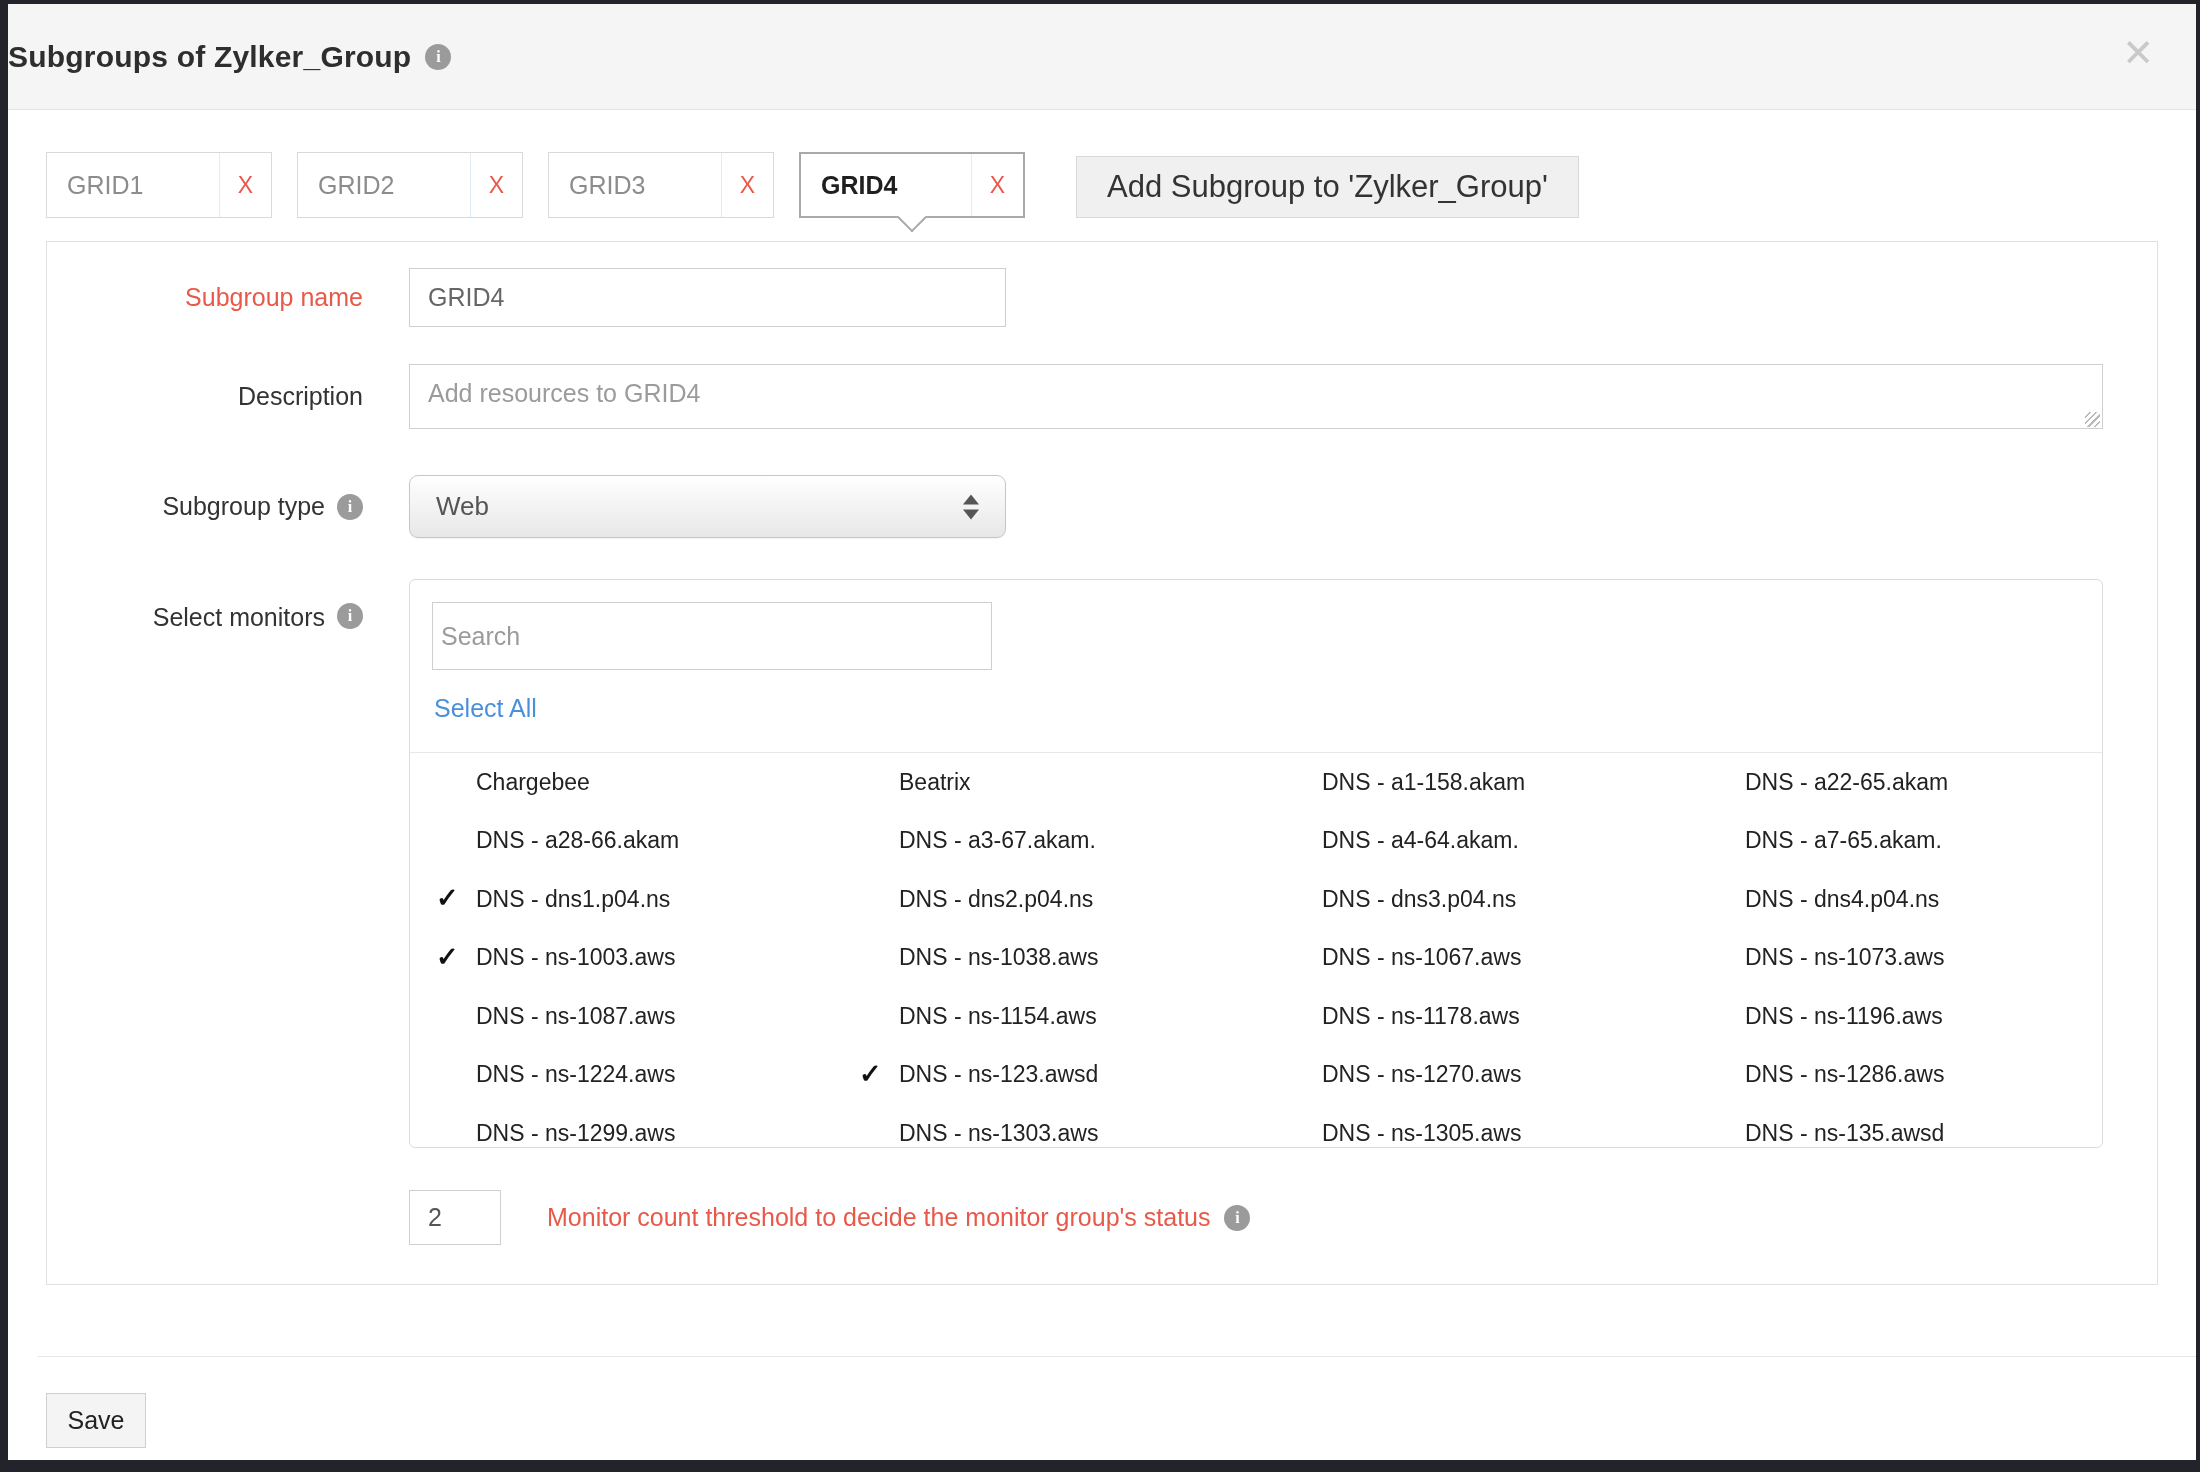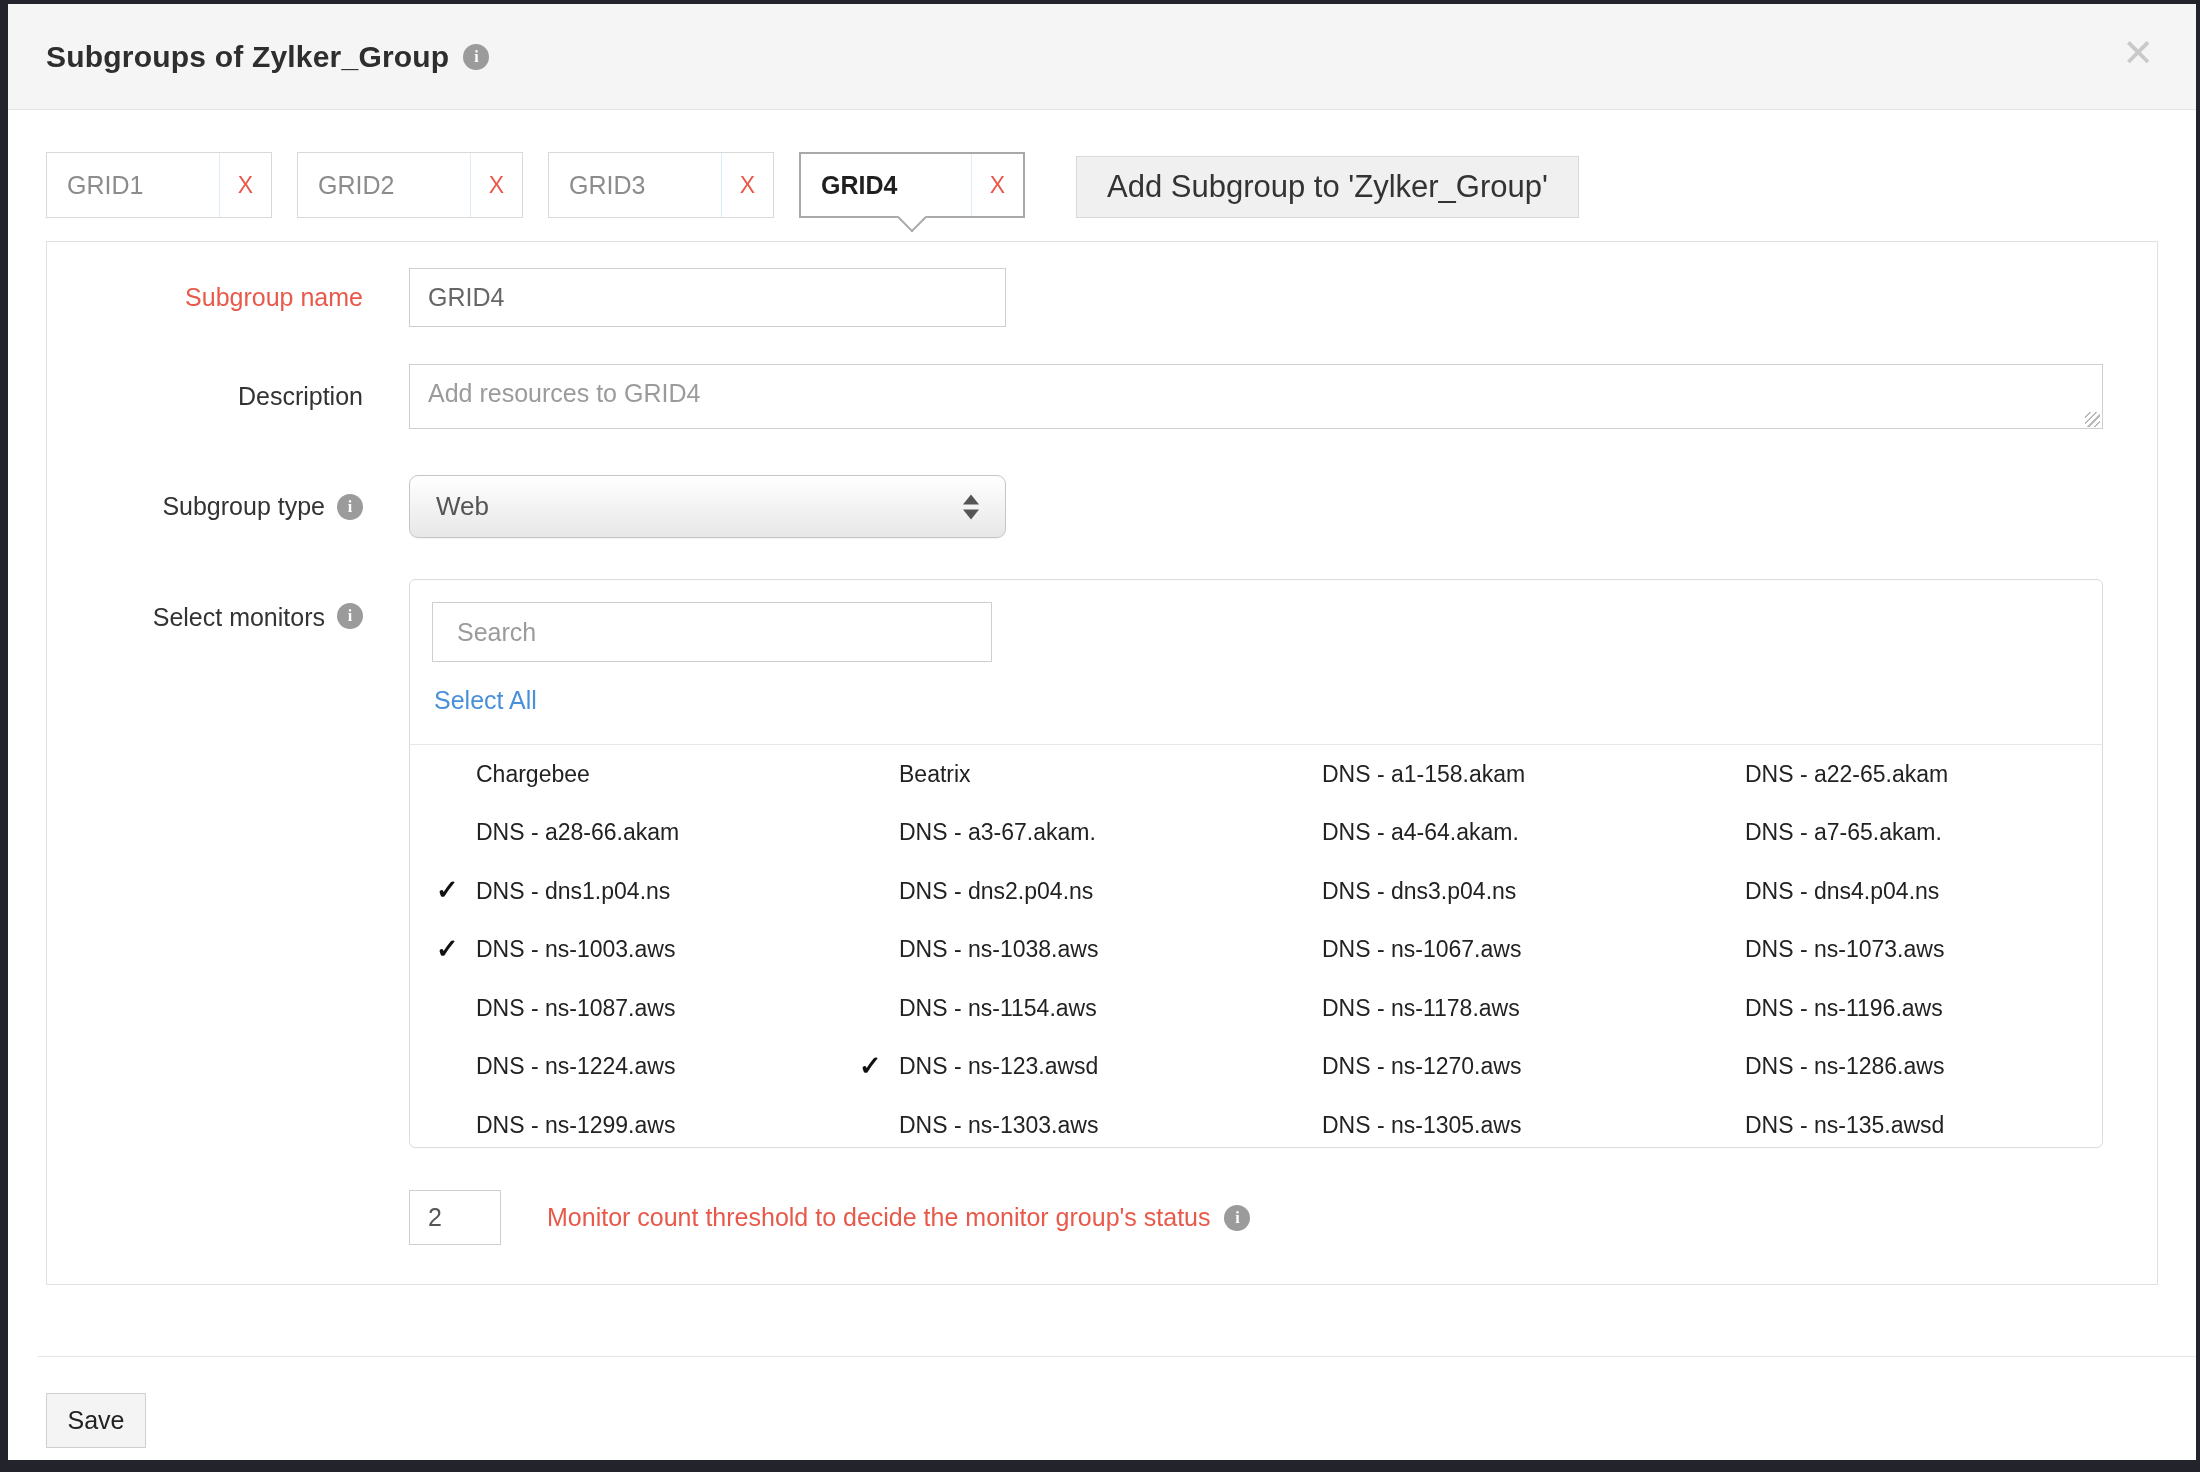--- a/index.html
+++ b/index.html
@@ -13,21 +13,21 @@
   .modal {
     position: absolute; left: 8px; top: 4px;
     width: 2188px; height: 1456px;
     background: #ffffff;
   }
   
   .modal-header {
     height: 106px; background: #f5f5f6;
     border-bottom: 1px solid #e4e4e4;
     display: flex; align-items: center;
-    padding-left: 38px; position: relative;
+    position: relative;
   }
   .modal-title { font-size: 30px; font-weight: 700; color: #2e2e2e; letter-spacing: .2px; }
   .info-icon {
     display: inline-flex; align-items: center; justify-content: center;
     width: 26px; height: 26px; border-radius: 50%;
     background: #9b9b9b; color: #ffffff;
     font-size: 16px; font-weight: 700; font-family: "Liberation Serif", serif;
     margin-left: 14px; flex: 0 0 auto; cursor: default;
   }
   .close-x {
@@ -124,23 +124,23 @@
     width: 0; height: 0; border-left: 8px solid transparent;
     border-right: 8px solid transparent; border-top: 10px solid #555;
   }
   
   .monitors-box {
     width: 1694px; height: 569px;
     border: 1px solid #dcdcdc; border-radius: 6px; background: #fff;
     overflow: hidden;
   }
   .monitor-search {
-    width: 560px; height: 60px; margin: 22px 0 0 22px;
+    width: 560px; height: 68px; margin: 22px 0 0 22px;
     border: 1px solid #cfcfcf; font-size: 25px; color: #6d28d9;
-    font-family: "Liberation Sans", sans-serif; padding: 0 24px; outline: none;
+    font-family: "Liberation Sans", sans-serif; padding: 0 8px; outline: none;
   }
   .monitor-search::placeholder { color: #9b9b9b; }
   .select-all {
     display: inline-block; margin: 24px 0 8px 24px;
     font-size: 25px; color: #4a90d9; cursor: pointer;
   }
   .monitor-sep { border-top: 1px solid #e8e8e8; margin-top: 21px; }
   .monitor-grid {
     display: grid; grid-template-columns: repeat(4, 1fr);
     grid-auto-rows: 58.5px;

